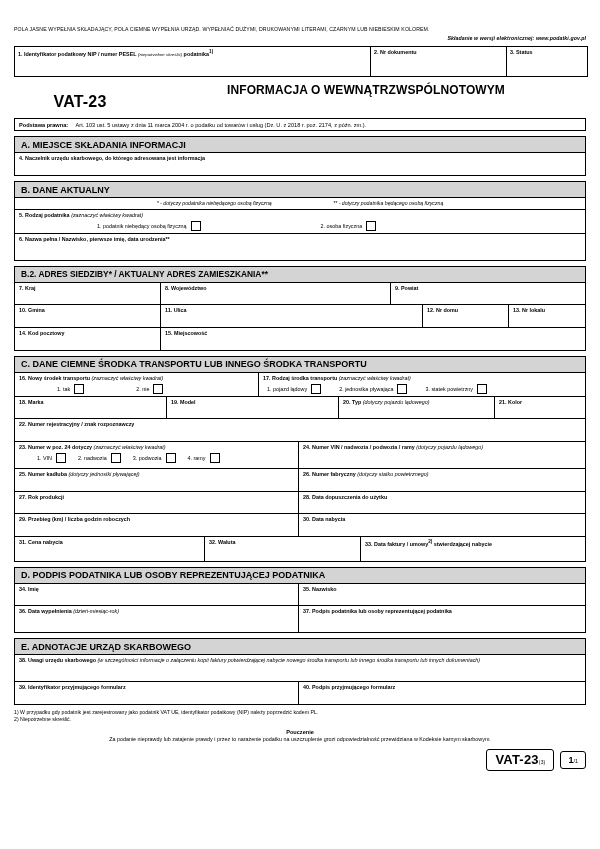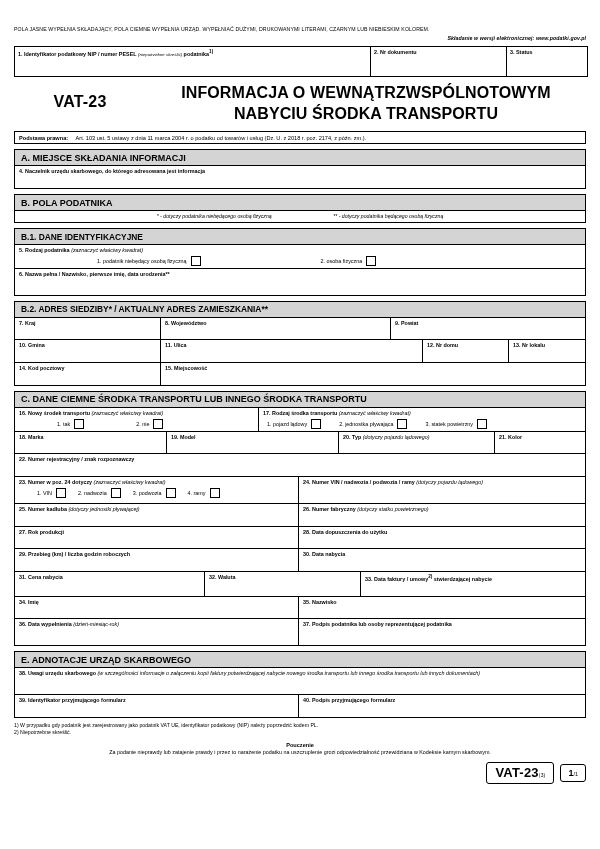--- a/index.html
+++ b/index.html
@@ -21,21 +21,21 @@
   .hdr .c1 { width:356px; }
   .hdr .c2 { width:136px; }
   .hdr .c3 { width:80px; }
   .lbl { font-size:5.4px; font-weight:bold; }
   .lbl .thin { font-weight:normal; font-style:italic; font-size:4.4px; }
   .hdr .cellbody { height:18px; }
 
   .titleband { width:572px; display:flex; align-items:flex-start; margin-top:6px; }
   .vatno { width:132px; text-align:center; font-size:16px; font-weight:bold; padding-top:10px; letter-spacing:0.2px; }
   .maintitle { flex:1; text-align:center; }
-  .maintitle .t1 { font-size:16px; font-weight:bold; line-height:1.28; letter-spacing:0.1px; }
+  .maintitle .t1 { font-size:12px; font-weight:bold; line-height:1.28; letter-spacing:0.1px; }
   .rokrow { width:572px; text-align:center; font-size:7.2px; font-weight:bold; margin-top:8px; }
   .rokline { display:inline-block; }
   .rokbox { display:inline-block; width:92px; height:11px; border:1px solid #000; margin-left:8px; vertical-align:middle; background:#fff; }
 
   .legal { width:572px; border:1px solid #000; margin-top:7px; font-size:5.6px; padding:2.5px 4px; box-sizing:border-box; }
   .legal .b { font-weight:bold; }
 
   .secbar { width:572px; box-sizing:border-box; border:1px solid #000; background:#d4d4d4; font-weight:bold; font-size:9px; padding:2.5px 6px; margin-top:5px; }
   .secbar.sub { font-size:8.4px; }
 
@@ -92,54 +92,52 @@
     <div class="cell c3">
       <div class="lbl">3. Status</div>
       <div class="cellbody"></div>
     </div>
   </div>
 
   <div class="titleband">
     <div class="vatno">VAT-23</div>
     <div class="maintitle">
       <div class="t1">INFORMACJA O WEWNĄTRZWSPÓLNOTOWYM</div>
-      <div class="t1">NABYCIU ŚRODKA TRANSPORTU</div>
     </div>
   </div>
 
 
   <div class="legal">
     <span class="b">Podstawa prawna:</span>
     &nbsp;&nbsp;&nbsp;
     <span>Art. 103 ust. 5 ustawy z dnia 11 marca 2004 r. o podatku od towarów i usług (Dz. U. z 2018 r. poz. 2174, z późn. zm.).</span>
   </div>
 
   <div class="secbar">A. MIEJSCE SKŁADANIA INFORMACJI</div>
   <div class="block">
     <div class="row">
       <div class="cel" style="width:570px;">
         <div class="flabel">4. Naczelnik urzędu skarbowego, do którego adresowana jest informacja</div>
         <div class="finput"></div>
       </div>
     </div>
   </div>
 
-  <div class="secbar">B. POLA PODATNIKA</div>
+  <div class="secbar">B. DANE AKTUALNY</div>
   <div class="block">
     <div class="row">
       <div class="cel" style="width:570px; padding:0;">
         <div class="hint">
           <span style="margin-right:60px;">* - dotyczy podatnika niebędącego osobą fizyczną</span>
           <span>** - dotyczy podatnika będącego osobą fizyczną</span>
         </div>
       </div>
     </div>
   </div>
 
-  <div class="secbar sub">B.1. DANE IDENTYFIKACYJNE</div>
   <div class="block">
     <div class="row">
       <div class="cel" style="width:570px;">
         <div class="flabel">
           <span>5. Rodzaj podatnika</span>
           <span class="note">(zaznaczyć właściwy kwadrat)</span>
         </div>
         <div class="choices" style="padding-left:78px;">
           <div class="choice">
             <span>1. podatnik niebędący osobą fizyczną</span>
@@ -360,20 +358,21 @@
       </div>
       <div class="cel" style="width:224px;">
         <div class="flabel">
           <span>33. Data faktury / umowy</span><sup class="tiny">2)</sup><span> stwierdzającej nabycie</span>
         </div>
         <div class="finput"></div>
       </div>
     </div>
   </div>
 
+  <div class="secbar">D. PODPIS PODATNIKA LUB OSOBY REPREZENTUJĄCEJ PODATNIKA</div>
   <div class="block">
     <div class="row">
       <div class="cel" style="width:284px;">
         <div class="flabel">34. Imię</div>
         <div class="finput"></div>
       </div>
       <div class="cel" style="width:286px;">
         <div class="flabel">35. Nazwisko</div>
         <div class="finput"></div>
       </div>

